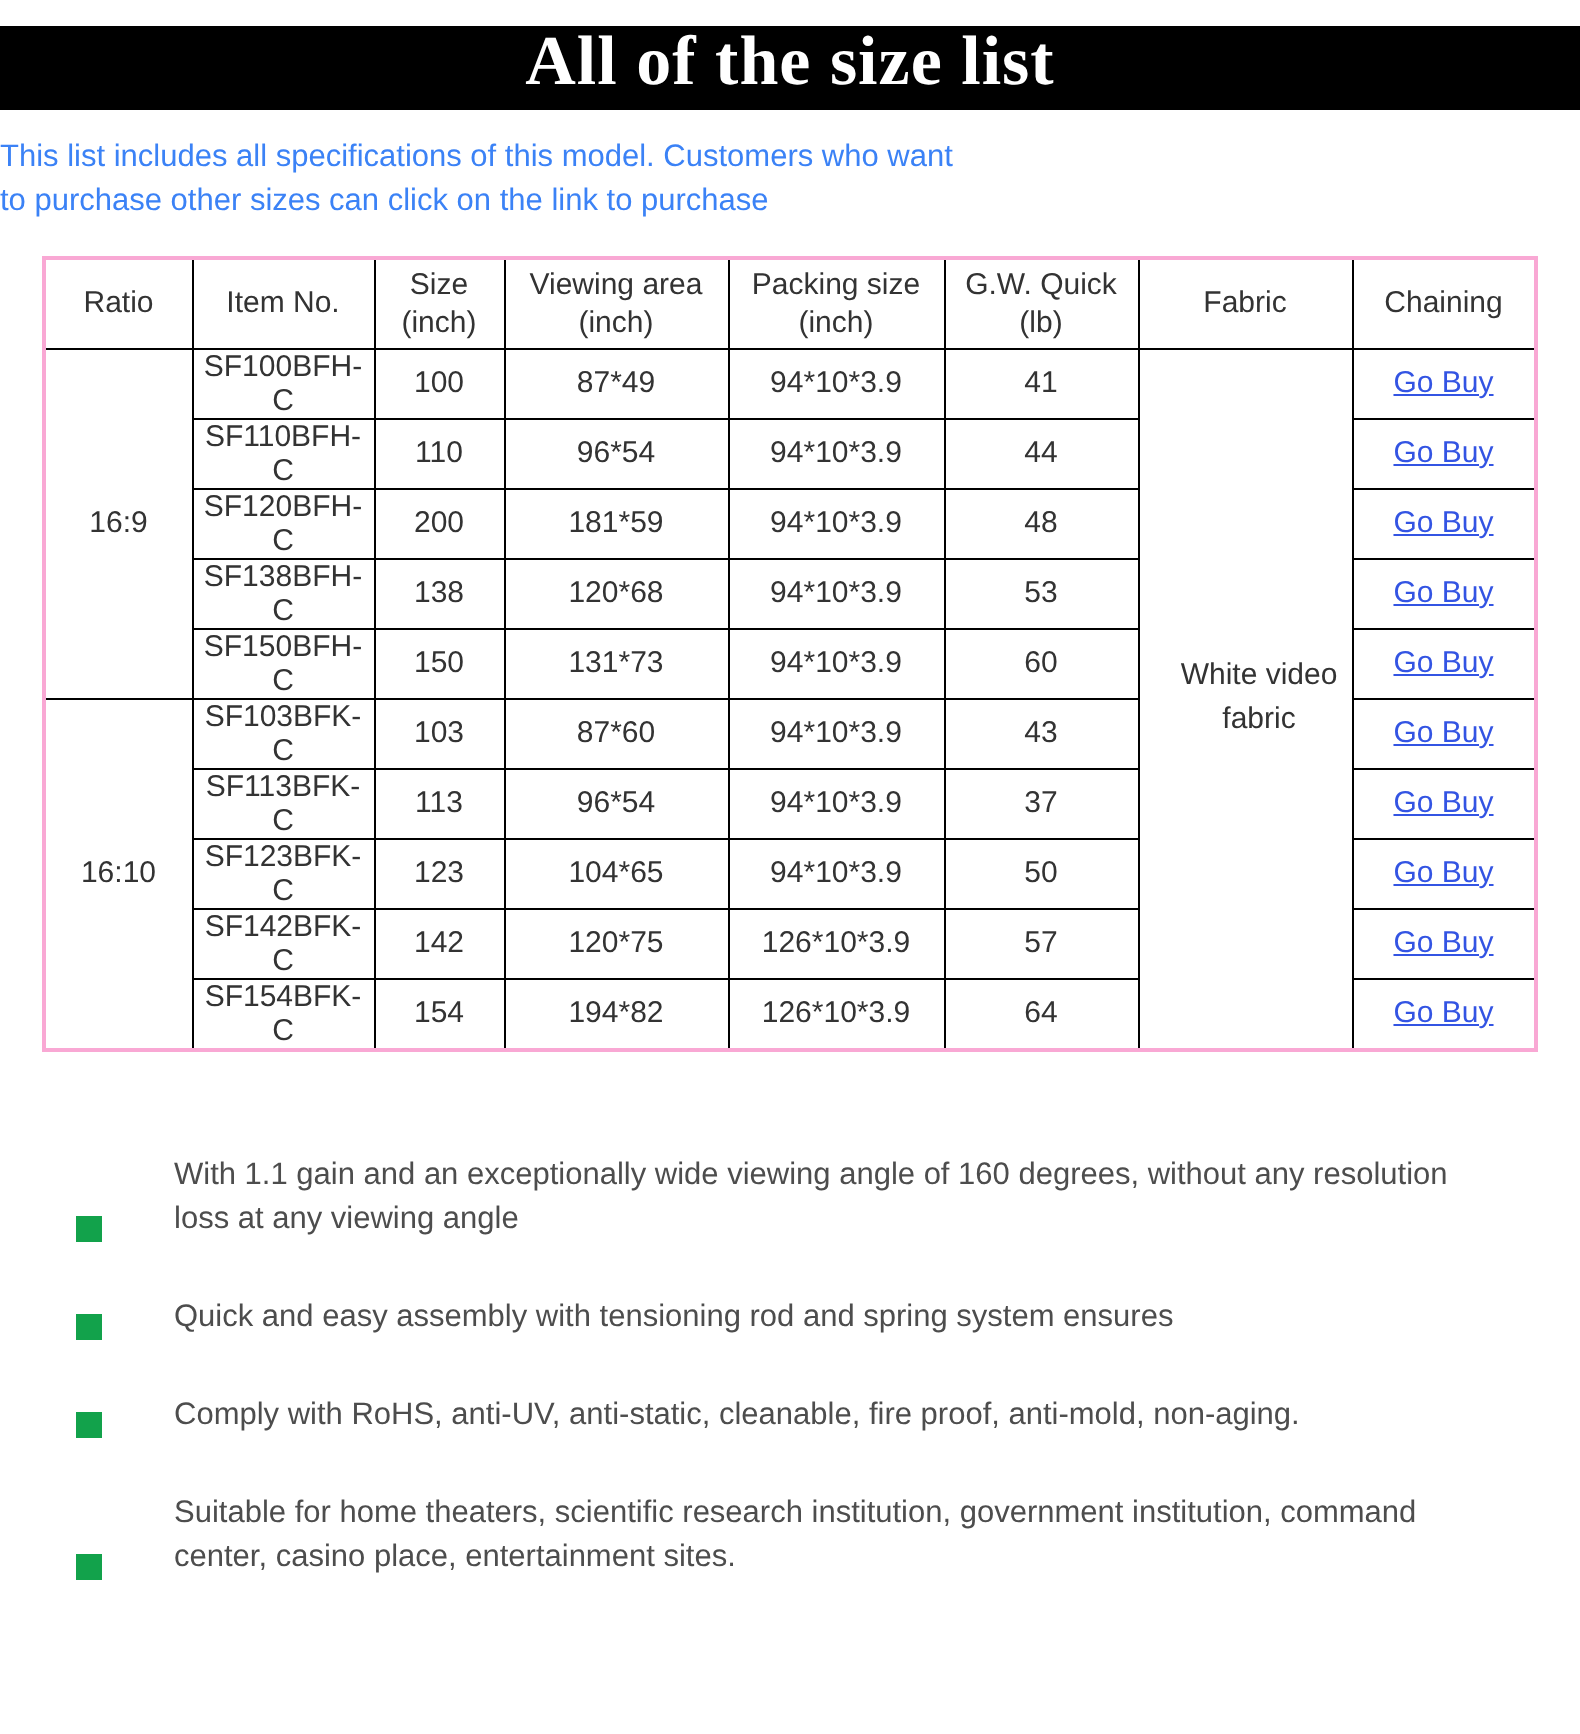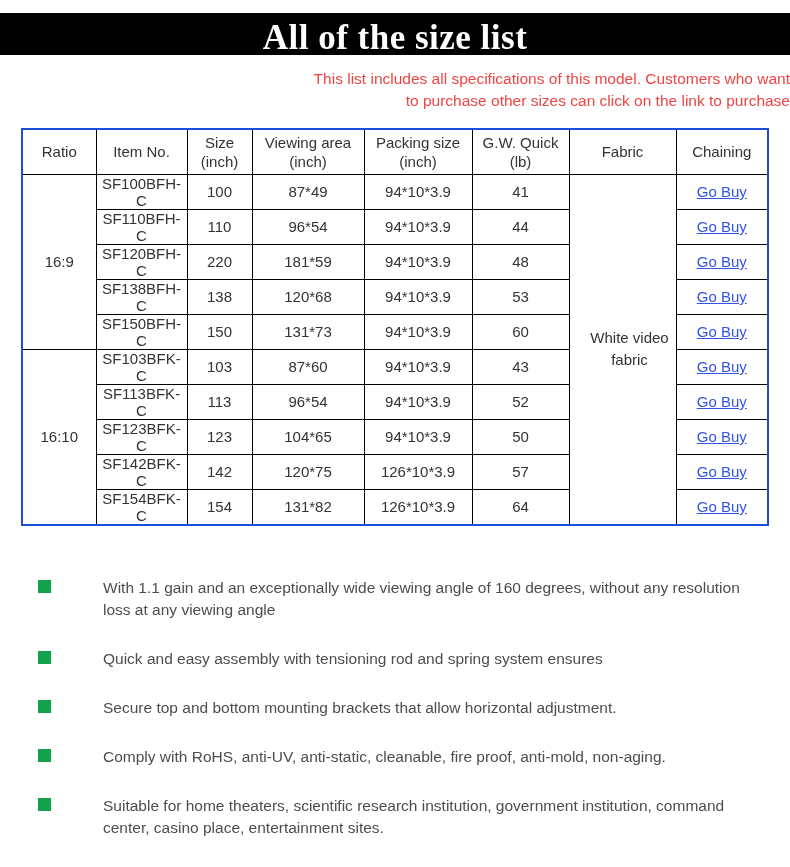--- a/index.html
+++ b/index.html
@@ -11,50 +11,50 @@
     --body-text:#4d4d4d;
   }
   *{box-sizing:border-box;}
   html,body{margin:0;padding:0;}
   body{
     width:790px;height:867px;overflow:hidden;background:#ffffff;
     font-family:"Liberation Sans","DejaVu Sans",sans-serif;
   }
   .banner{
     margin-top:13px;height:42px;background:var(--banner-bg);
-    display:flex;align-items:flex-end;justify-content:center;
+    display:flex;align-items:flex-start;justify-content:center;
   }
   .banner h1{
     margin:0;color:var(--banner-text);
     font-family:"Liberation Serif","DejaVu Serif",serif;
     font-size:35px;font-weight:bold;letter-spacing:0.5px;line-height:1;
   }
   .subtitle{
-    margin:13px 0 12px;text-align:right;color:#ef4444;
+    margin:13px 0 12px;text-align:left;color:#3b82f6;
     font-size:15.5px;line-height:22px;
   }
   table.size-table{
     border-collapse:collapse;table-layout:fixed;
-    width:746px;margin:16px auto;border:2px solid #1d4ed8;
+    width:746px;margin:16px auto;border:2px solid #f9a8d4;
   }
   .size-table th,.size-table td{
     border:1px solid #000;text-align:center;vertical-align:middle;
     color:var(--table-text);font-size:15px;font-weight:normal;padding:0 2px;
   }
   .size-table thead th{height:45px;white-space:pre-line;line-height:19px;}
   .size-table tbody td{height:31px;}
   .size-table .fabric-cell{line-height:22px;padding-left:16px;}
   .size-table a{
     color:var(--link);font-size:15px;
   }
   .features{
     list-style:none;margin:51px 0 0;padding:0 45px 0 38px;
   }
   .features li{
-    display:flex;align-items:flex-start;margin-bottom:27px;gap:16px;
+    display:flex;align-items:flex-end;margin-bottom:27px;
   }
   .bullet-square{
     flex:none;width:13px;height:13px;background:var(--bullet);
     margin-top:3px;margin-right:36px;
   }
   .feature-text{
     color:var(--body-text);font-size:15.5px;line-height:22px;max-width:660px;
   }
 </style>
 </head>
@@ -110,21 +110,21 @@
       <tr>
         <td>SF110BFH-C</td>
         <td>110</td>
         <td>96*54</td>
         <td>94*10*3.9</td>
         <td>44</td>
         <td><a href="#">Go Buy</a></td>
       </tr>
       <tr>
         <td>SF120BFH-C</td>
-        <td>220</td>
+        <td>200</td>
         <td>181*59</td>
         <td>94*10*3.9</td>
         <td>48</td>
         <td><a href="#">Go Buy</a></td>
       </tr>
       <tr>
         <td>SF138BFH-C</td>
         <td>138</td>
         <td>120*68</td>
         <td>94*10*3.9</td>
@@ -146,21 +146,21 @@
         <td>87*60</td>
         <td>94*10*3.9</td>
         <td>43</td>
         <td><a href="#">Go Buy</a></td>
       </tr>
       <tr>
         <td>SF113BFK-C</td>
         <td>113</td>
         <td>96*54</td>
         <td>94*10*3.9</td>
-        <td>52</td>
+        <td>37</td>
         <td><a href="#">Go Buy</a></td>
       </tr>
       <tr>
         <td>SF123BFK-C</td>
         <td>123</td>
         <td>104*65</td>
         <td>94*10*3.9</td>
         <td>50</td>
         <td><a href="#">Go Buy</a></td>
       </tr>
@@ -168,42 +168,38 @@
         <td>SF142BFK-C</td>
         <td>142</td>
         <td>120*75</td>
         <td>126*10*3.9</td>
         <td>57</td>
         <td><a href="#">Go Buy</a></td>
       </tr>
       <tr>
         <td>SF154BFK-C</td>
         <td>154</td>
-        <td>131*82</td>
+        <td>194*82</td>
         <td>126*10*3.9</td>
         <td>64</td>
         <td><a href="#">Go Buy</a></td>
       </tr>
     </tbody>
 </table>
 
 <ul class="features" id="features-list">
     <li>
       <span class="bullet-square"></span>
       <span class="feature-text">With 1.1 gain and an exceptionally wide viewing angle of 160 degrees, without any resolution loss at any viewing angle</span>
     </li>
     <li>
       <span class="bullet-square"></span>
       <span class="feature-text">Quick and easy assembly with tensioning rod and spring system ensures</span>
     </li>
     <li>
       <span class="bullet-square"></span>
-      <span class="feature-text">Secure top and bottom mounting brackets that allow horizontal adjustment.</span>
-    </li>
-    <li>
-      <span class="bullet-square"></span>
       <span class="feature-text">Comply with RoHS, anti-UV, anti-static, cleanable, fire proof, anti-mold, non-aging.</span>
     </li>
     <li>
       <span class="bullet-square"></span>
       <span class="feature-text">Suitable for home theaters, scientific research institution, government institution, command center, casino place, entertainment sites.</span>
     </li>
   </ul>
 
 </body></html>

